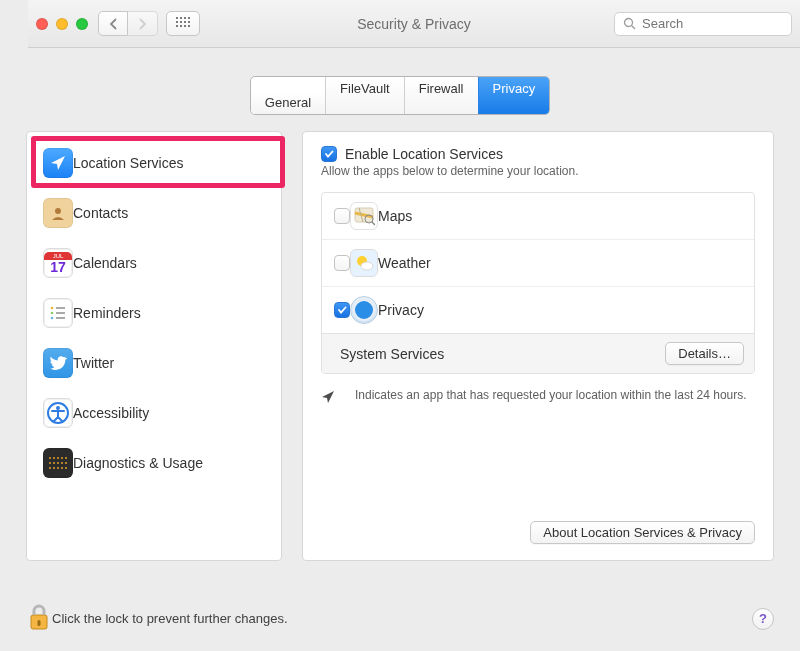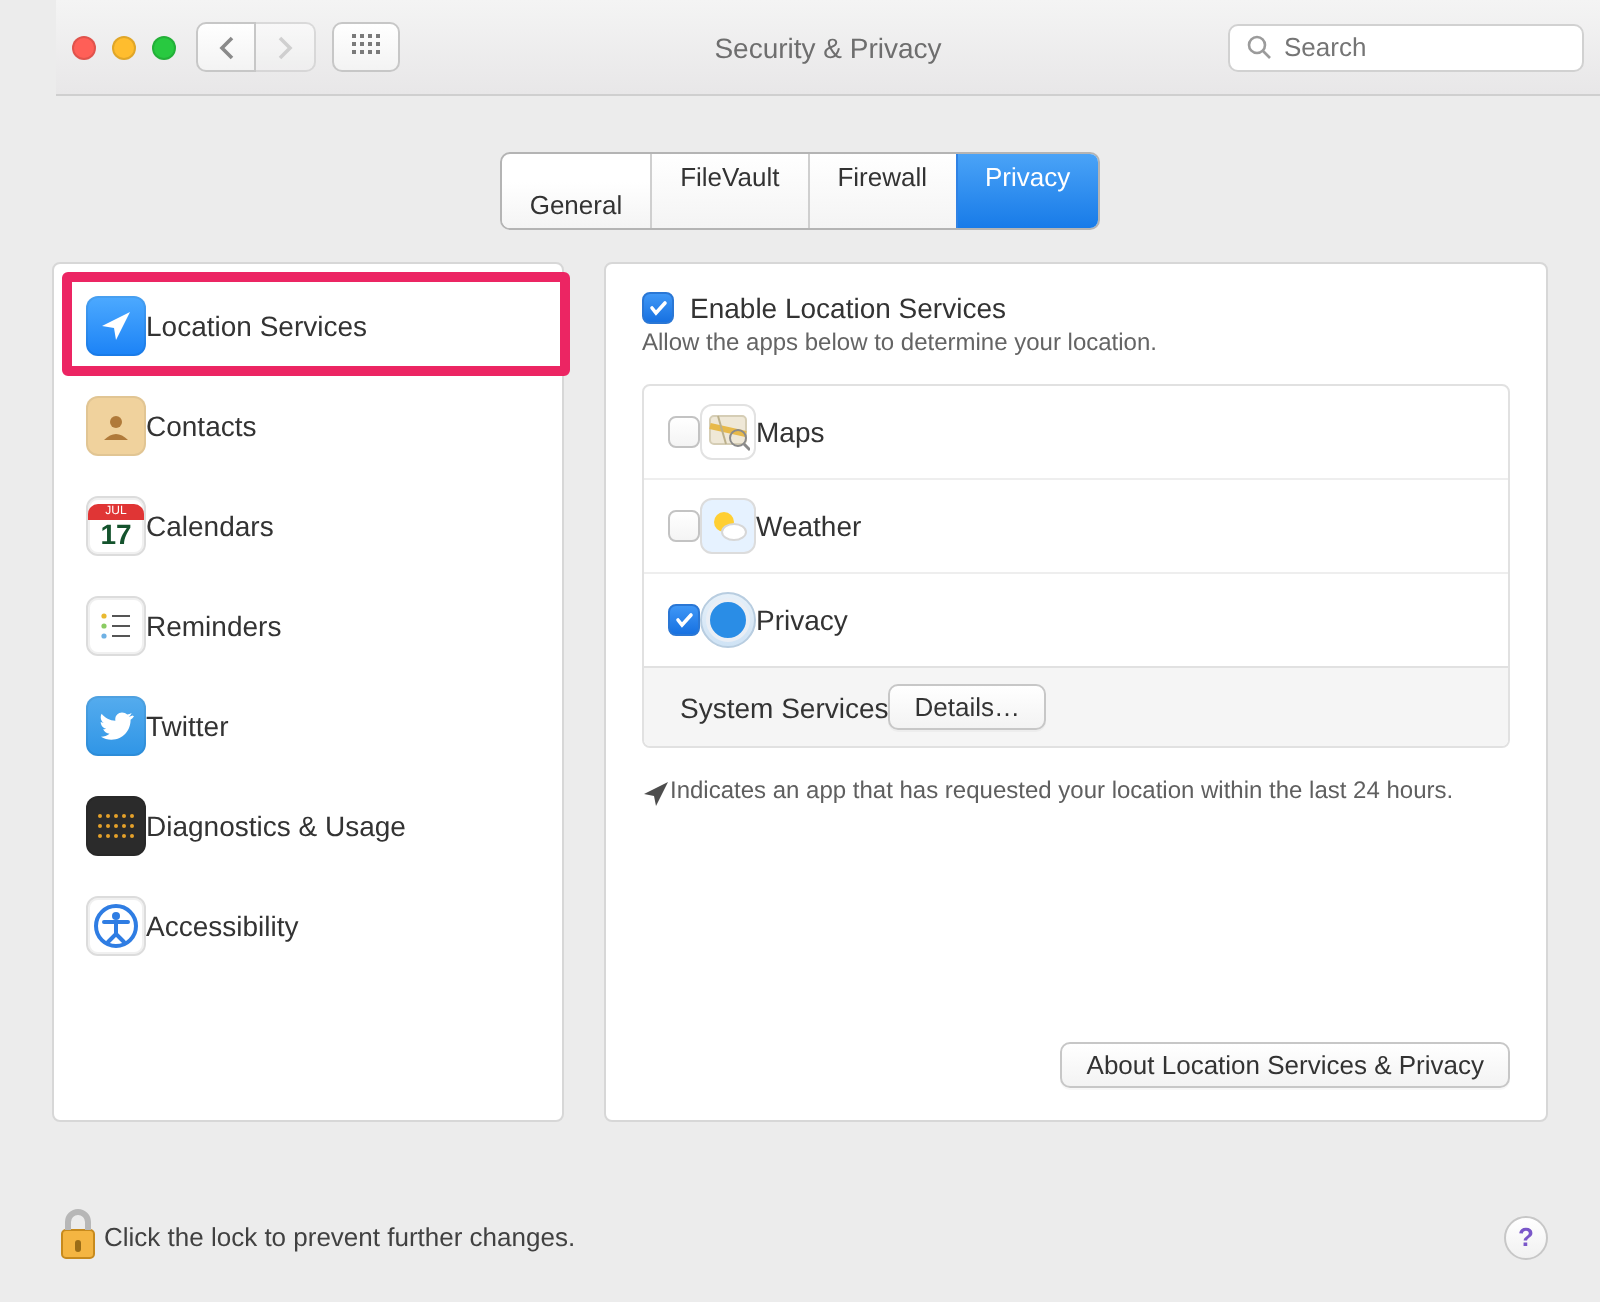--- a/index.html
+++ b/index.html
@@ -63,44 +63,44 @@
   .right{ flex:1; height:430px; padding:14px 18px 16px; display:flex; flex-direction:column;}
   .sidebar-list{ list-style:none; padding:6px 0;}
   .s-item{ display:flex; align-items:center; padding:10px 16px; font-size:14px; color:#333; }
   .s-icon{ width:30px; height:30px; border-radius:6px; display:flex; align-items:center; justify-content:center; font-size:18px; color:#fff; flex:none; box-shadow:inset 0 0 0 1px rgba(0,0,0,.06);}
   .hl{ position:absolute; top:4px; left:4px; right:-4px; height:52px; border:5px solid #ec2563; border-radius:3px; pointer-events:none; }
   
   .ic-loc{ background:linear-gradient(#4daaff,#1b82f6);}
   .ic-con{ background:#f0d29d;}
   .ic-cal{ background:#fff; border:1px solid #dcdcdc; flex-direction:column; font-size:8px;}
   .ic-cal .bar{background:#e03535;height:8px;width:100%; border-radius:5px 5px 0 0; color:#fff; font-size:6px; display:flex; align-items:center; justify-content:center;}
-  .ic-cal .d{color:#14532d; font-size:14px; line-height:14px; font-weight:700;}
+  .ic-cal .d{color:#6d28d9; font-size:14px; line-height:14px; font-weight:700;}
   .ic-rem{ background:#fff; border:1px solid #dcdcdc;}
   .ic-rem svg line{stroke:#555; stroke-width:1;}
   .ic-tw{ background:linear-gradient(#55acee,#2f95e6);}
   .ic-acc{ background:#fff; border:1px solid #dcdcdc;}
   .ic-diag{ background:#2b2b2b;}
   
   .chk-row{ display:flex; align-items:center; gap:8px; font-size:14px;}
   .sub{ color:#646464; font-size:12px; margin:2px 0 14px 0;}
   .app-list{ border:1px solid #e1e1e1; border-radius:4px; overflow:hidden; }
   .app-row{ display:flex; align-items:center; padding:9px 12px; border-top:1px solid #eee; font-size:14px;}
   .app-row:first-child{border-top:none;}
   .app-icon{ width:28px; height:28px; border-radius:6px; display:flex; align-items:center; justify-content:center; background:#fff; border:1px solid #e2e2e2;}
-  .sys-row{ background:#f5f5f5; justify-content:flex-start; padding:8px 10px 8px 18px; border-top:1px solid #e1e1e1;}
+  .sys-row{ background:#f5f5f5; justify-content:space-between; padding:8px 10px 8px 18px; border-top:1px solid #e1e1e1;}
   .mac-btn{
     background:linear-gradient(#ffffff,#f3f3f3);
     border:1px solid #c7c7c7; border-radius:5px;
     padding:3px 12px; font-size:13px; color:#333; box-shadow:0 1px 0 rgba(0,0,0,.03);
     cursor:default;
   }
   .mac-checkbox{ width:16px; height:16px; border-radius:4px; border:1px solid #c3c3c3; background:linear-gradient(#fff,#f4f4f4); display:inline-flex; align-items:center; justify-content:center; flex:none;}
   .mac-checkbox.checked{ background:linear-gradient(#3f97f6,#1771e1); border-color:#2a77d5;}
   .mac-checkbox.checked svg path{stroke:#fff;}
-  .indicator{ display:flex; gap:0; align-items:flex-start; font-size:12px; color:#5f5f5f; margin-top:14px;}
+  .indicator{ display:flex; gap:20px; align-items:flex-start; font-size:12px; color:#5f5f5f; margin-top:14px;}
   .indicator svg{flex:none; margin-top:2px;}
   .about-wrap{ margin-top:auto; display:flex; justify-content:flex-end; padding-top:18px;}
   
   .bottom{ position:absolute; bottom:0; left:0; right:0; padding:0 26px 16px; display:flex; align-items:center; }
   .lock-text{ color:#414141; font-size:13px;}
   .bottom .spacer{flex:1;}
   .help-btn{width:22px;height:22px;border-radius:50%;border:1px solid #c7c7c7;background:linear-gradient(#fff,#f1f1f1);color:#7a57c9;font-weight:bold;display:flex;align-items:center;justify-content:center;font-size:13px;}
   
   .weather{background:#e6f2ff; border:1px solid #dcdcdc;}
   .safari{background:linear-gradient(#e6f0f9,#cfe3f5); border:1px solid #b8cde0;}
@@ -203,20 +203,30 @@
         </span>
         <span>Reminders</span>
       </li>
       <li class="s-item">
         <span class="s-icon ic-tw">
           <svg width="18" height="18" viewBox="0 0 24 24" fill="#fff">
               <path d="M23 5c-.8.4-1.7.6-2.6.8.9-.6 1.6-1.4 2-2.5-.9.5-1.9.9-2.9 1.1C18.6 3.5 17.4 3 16 3c-2.5 0-4.5 2-4.5 4.5 0 .4 0 .7.1 1-3.7-.2-7-2-9.2-4.7-.4.7-.6 1.5-.6 2.3 0 1.6.8 3 2 3.8-.7 0-1.4-.2-2-.5 0 2.2 1.6 4.1 3.7 4.5-.4.1-.8.2-1.2.2-.3 0-.6 0-.9-.1.6 1.8 2.3 3.1 4.3 3.2-1.6 1.2-3.5 2-5.7 2H2c2 1.3 4.4 2 6.9 2 8.3 0 12.8-6.9 12.8-12.8v-.6c.9-.6 1.7-1.4 2.3-2.3z"></path>
             </svg>
         </span>
         <span>Twitter</span>
+      </li>
+      <li class="s-item">
+        <span class="s-icon ic-acc">
+          <svg width="24" height="24" viewBox="0 0 24 24">
+              <circle cx="12" cy="12" r="10" fill="none" stroke="#2f7de3" stroke-width="2"></circle>
+              <circle cx="12" cy="7" r="2" fill="#2f7de3"></circle>
+              <path d="M6 10 L18 10 M12 10 V16 M12 16 L8 20 M12 16 L16 20" stroke="#2f7de3" stroke-width="2" fill="none" stroke-linecap="round"></path>
+            </svg>
+        </span>
+        <span>Accessibility</span>
       </li>
       <li class="s-item">
         <span class="s-icon ic-diag">
           <svg width="22" height="16" viewBox="0 0 22 16">
             <g fill="#e4a12a">
                 <circle cx="3" cy="3" r="1"></circle>
                 <circle cx="7" cy="3" r="1"></circle>
                 <circle cx="11" cy="3" r="1"></circle>
                 <circle cx="15" cy="3" r="1"></circle>
                 <circle cx="19" cy="3" r="1"></circle>
@@ -228,30 +238,20 @@
                 <circle cx="3" cy="13" r="1"></circle>
                 <circle cx="7" cy="13" r="1"></circle>
                 <circle cx="11" cy="13" r="1"></circle>
                 <circle cx="15" cy="13" r="1"></circle>
                 <circle cx="19" cy="13" r="1"></circle>
               </g>
           </svg>
         </span>
         <span>Diagnostics &amp; Usage</span>
       </li>
-      <li class="s-item">
-        <span class="s-icon ic-acc">
-          <svg width="24" height="24" viewBox="0 0 24 24">
-              <circle cx="12" cy="12" r="10" fill="none" stroke="#2f7de3" stroke-width="2"></circle>
-              <circle cx="12" cy="7" r="2" fill="#2f7de3"></circle>
-              <path d="M6 10 L18 10 M12 10 V16 M12 16 L8 20 M12 16 L16 20" stroke="#2f7de3" stroke-width="2" fill="none" stroke-linecap="round"></path>
-            </svg>
-        </span>
-        <span>Accessibility</span>
-      </li>
     </ul>
   </div>
 
   <div class="right">
     <div class="chk-row">
       <span class="mac-checkbox checked">
         <svg width="10" height="10" viewBox="0 0 10 10">
             <path d="M2 5 L4 7.5 L8.5 2.5" fill="none" stroke-width="1.8" stroke-linecap="round"></path>
           </svg>
       </span>

